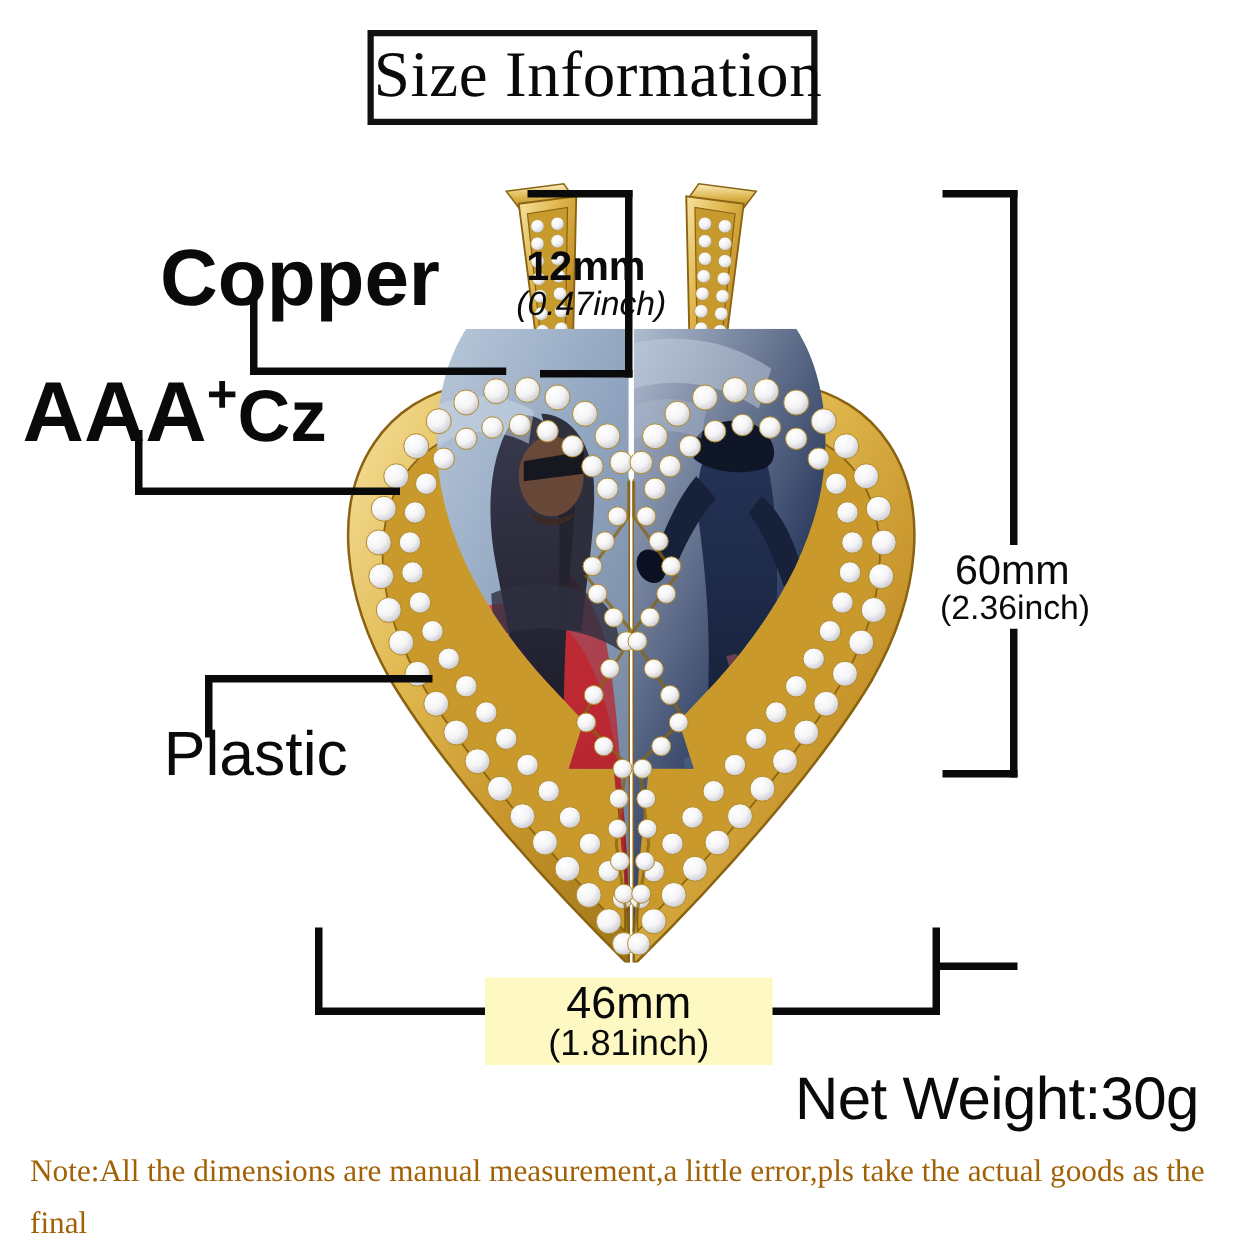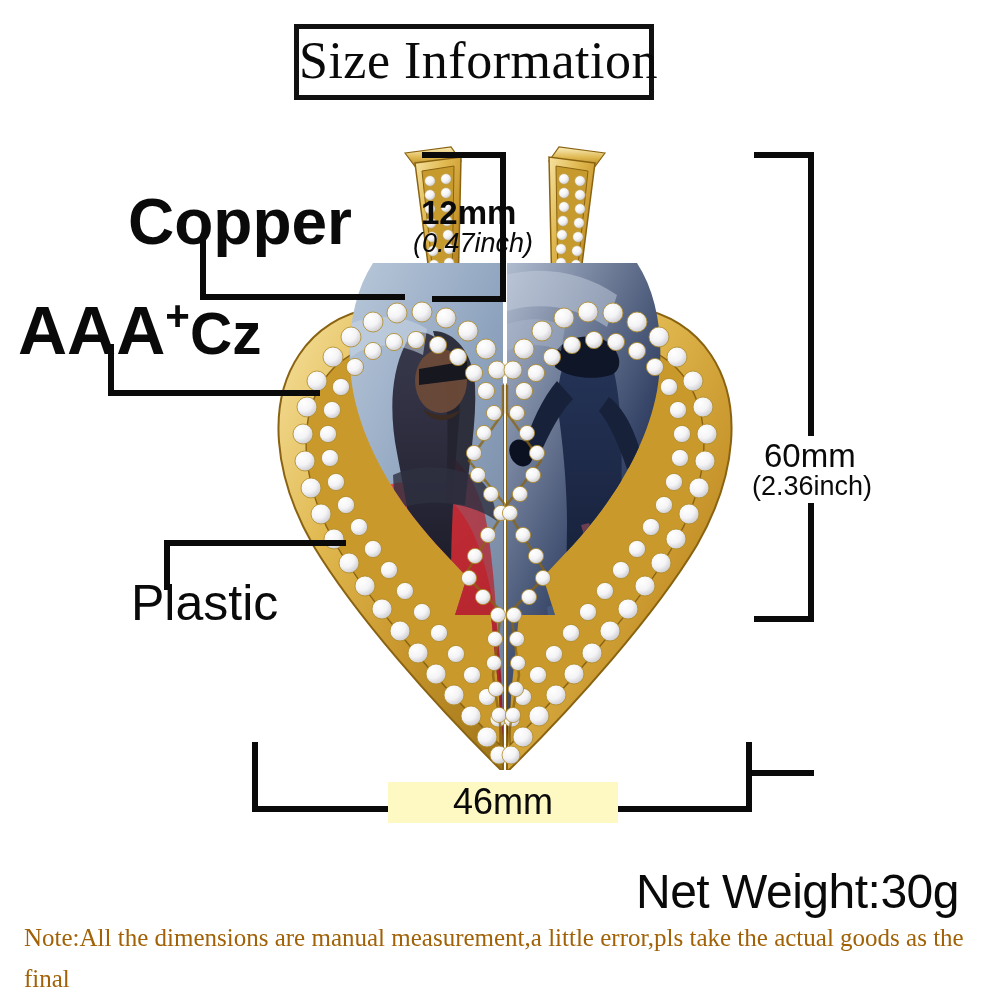--- a/index.html
+++ b/index.html
@@ -113,21 +113,20 @@
 
   
   #net-weight {
     position: absolute;
     left: 636px; top: 852px;
     font-size: 48px;
     font-stretch: condensed;
     letter-spacing: -0.5px;
     white-space: nowrap;
     color: #0a0a0a;
-    margin-top: 12px;
   }
   #note {
     position: absolute;
     left: 24px; top: 918px; width: 950px;
     font-family: "Liberation Serif", serif;
     font-size: 25px;
     line-height: 1.62;
     color: #a16207;
   }
 
@@ -495,18 +494,19 @@
     <span class="mm">60mm</span>
     <span class="in">(2.36inch)</span>
   </div>
 
   <div class="ln" id="d46-left-tick"></div>
   <div class="ln" id="d46-right-tick"></div>
   <div class="ln" id="d46-base"></div>
   <div class="ln" id="d46-to-d60"></div>
   <div id="d46-text">
     <span class="mm">46mm</span>
+    <span class="in">(1.81inch)</span>
   </div>
 
   <div id="net-weight">Net Weight:30g</div>
   <div id="note">Note:All the dimensions are manual measurement,a little error,pls take the actual goods as the final</div>
 
 </div>
 
 </body></html>

